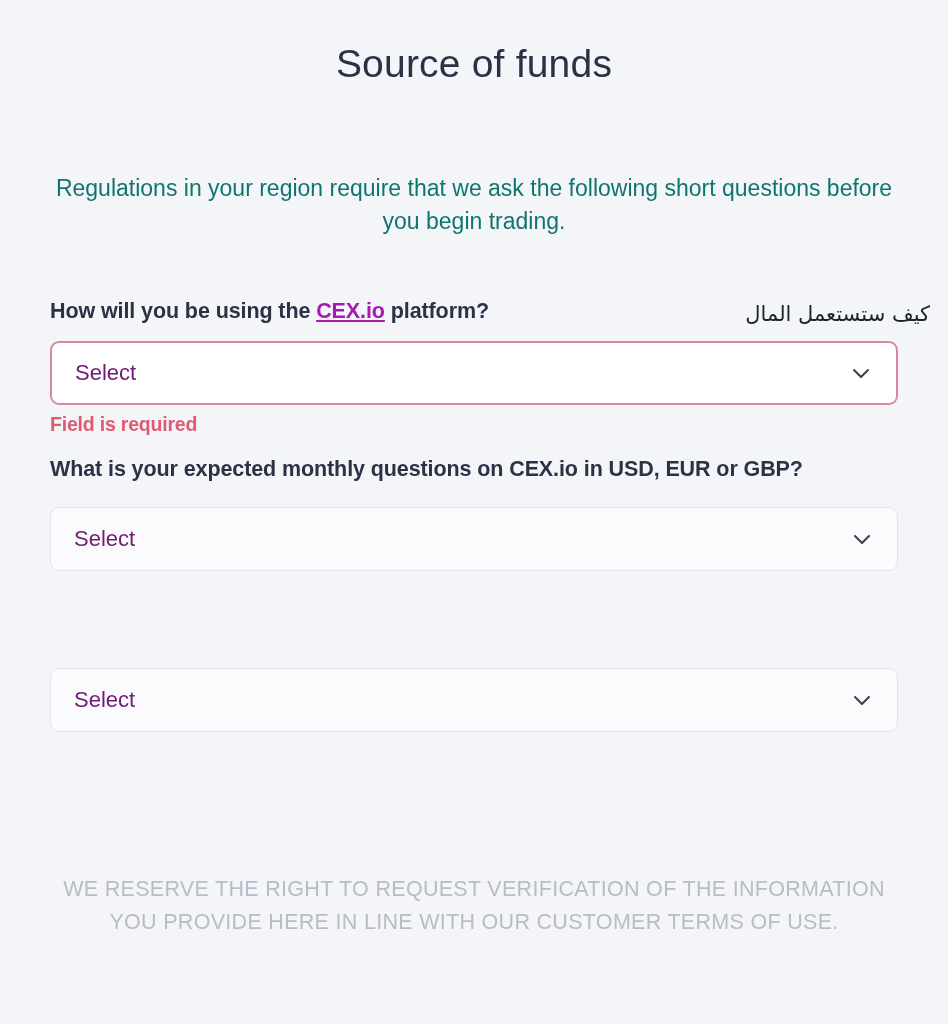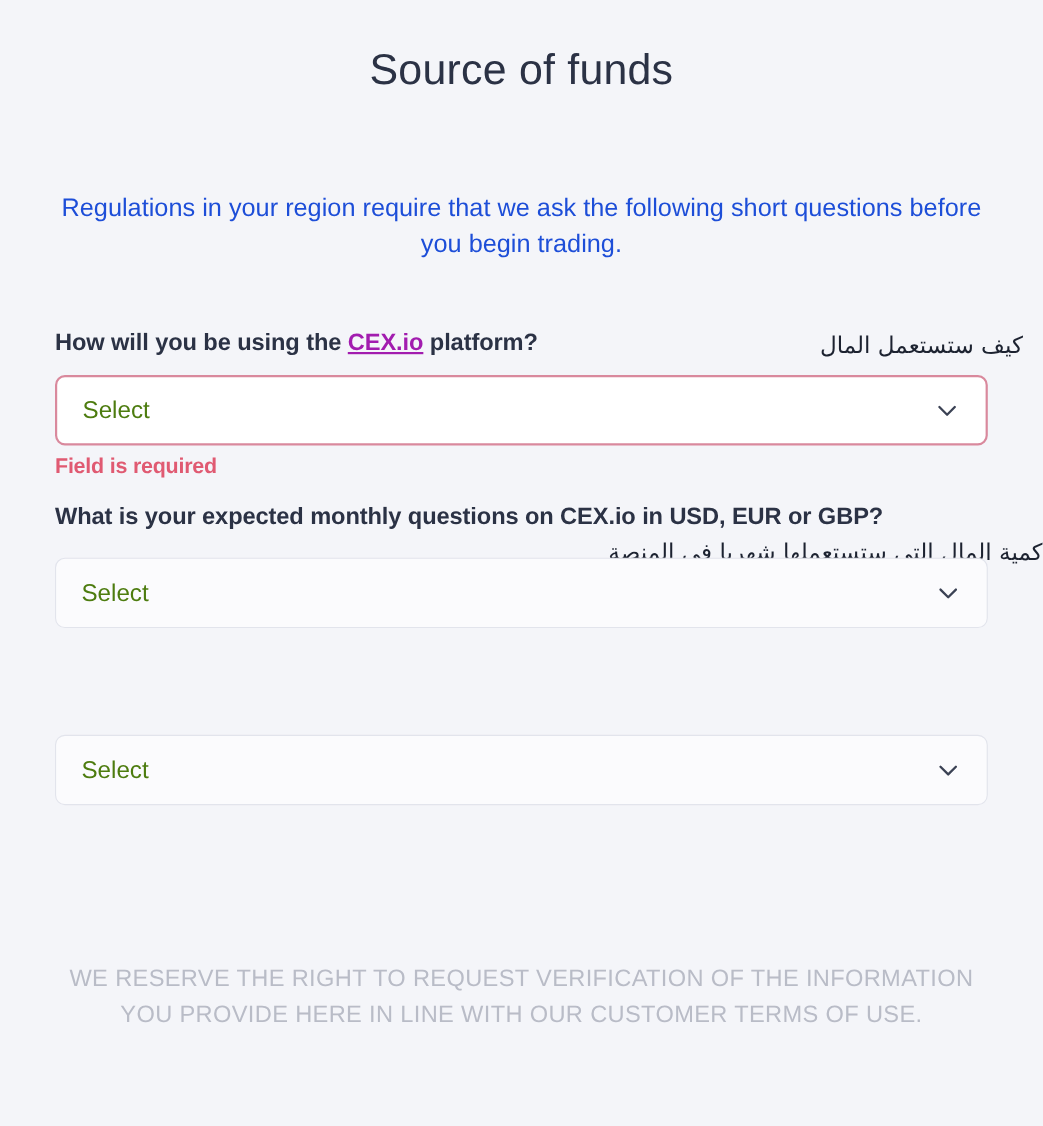--- a/index.html
+++ b/index.html
@@ -37,21 +37,21 @@
   
   .intro {
     position: absolute;
     top: 172px;
     left: 54px;
     width: 840px;
     text-align: center;
     font-size: 23px;
     line-height: 33px;
     font-weight: 400;
-    color: #1d4ed8;
+    color: #0f766e;
   }
 
   
   .question-block { position: absolute; left: 50px; width: 848px; }
 
   .q1 { top: 296px; }
   .q2 { top: 454px; }
   .q3 { top: 646px; }
 
   .question-row {
@@ -103,21 +103,21 @@
     cursor: pointer;
     user-select: none;
   }
   .select-field.plain { background: #fbfbfd; border-color: #e2e4ec; }
   .select-field.error { border: 2px solid #d9899d; background: #ffffff; }
 
   .select-value {
     padding-left: 23px;
     font-size: 22px;
     font-weight: 400;
-    color: #4d7c0f;
+    color: #701a75;
   }
 
   .chevron {
     position: absolute;
     right: 22px;
     top: 50%;
     transform: translateY(-50%);
     width: 26px;
     height: 26px;
     display: flex;
@@ -178,21 +178,20 @@
         </svg>
       </span>
     </div>
 
     <div class="error-text">Field is required</div>
   </div>
 
   <div class="question-block q2">
     <div class="question-row">
       <div class="question-label">What is your expected monthly questions on CEX.io in USD, EUR or GBP?</div>
-      <div class="annotation ann-2">كمية المال التي ستستعملها شهريا في المنصة</div>
     </div>
 
     <div class="select-field plain sel2">
       <span class="select-value">Select</span>
       <span class="chevron">
         <svg width="24" height="24" viewBox="0 0 24 24" fill="none">
           <path d="M5 9 L12 16 L19 9" stroke="#3b4254" stroke-width="2.1" stroke-linecap="round" stroke-linejoin="round"></path>
         </svg>
       </span>
     </div>

